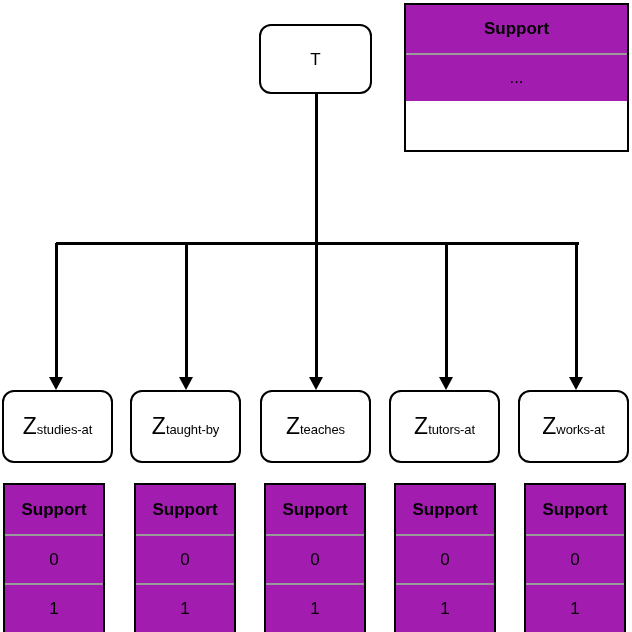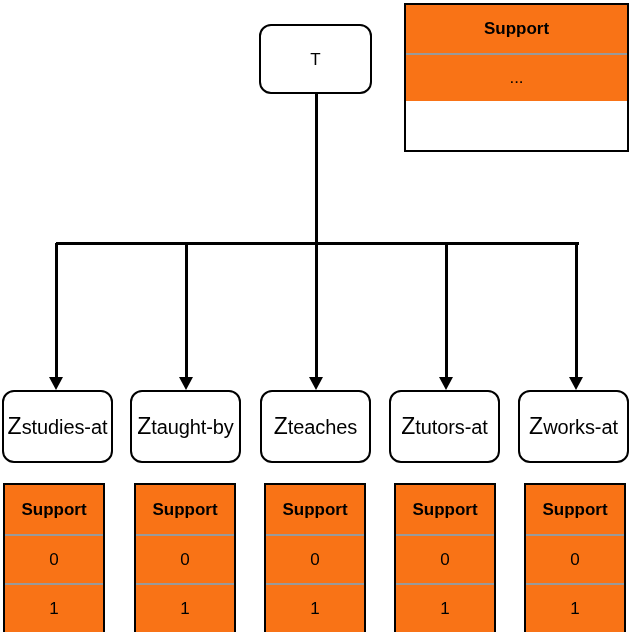--- a/index.html
+++ b/index.html
@@ -37,39 +37,39 @@
   }
   #root-node .node-label {
     font-size: 17px;
   }
   .leaf-label {
     font-size: 23px;
     display: inline-flex;
     align-items: baseline;
   }
   .leaf-label .sub {
-    font-size: 20px;
+    font-size: 13px;
     letter-spacing: -0.1px;
   }
 
   
   .table {
     position: absolute;
     box-sizing: border-box;
     border: 2px solid #000000;
     background: #ffffff;
     overflow: hidden;
   }
   .trow {
     box-sizing: border-box;
     display: flex;
     align-items: center;
     justify-content: center;
     color: #000000;
-    background: #f97316;
+    background: #a21caf;
   }
   .trow + .trow {
     border-top: 2px solid #9a9a9a;
   }
   .trow.header {
     font-weight: bold;
   }
 
   
   #top-table .trow {

